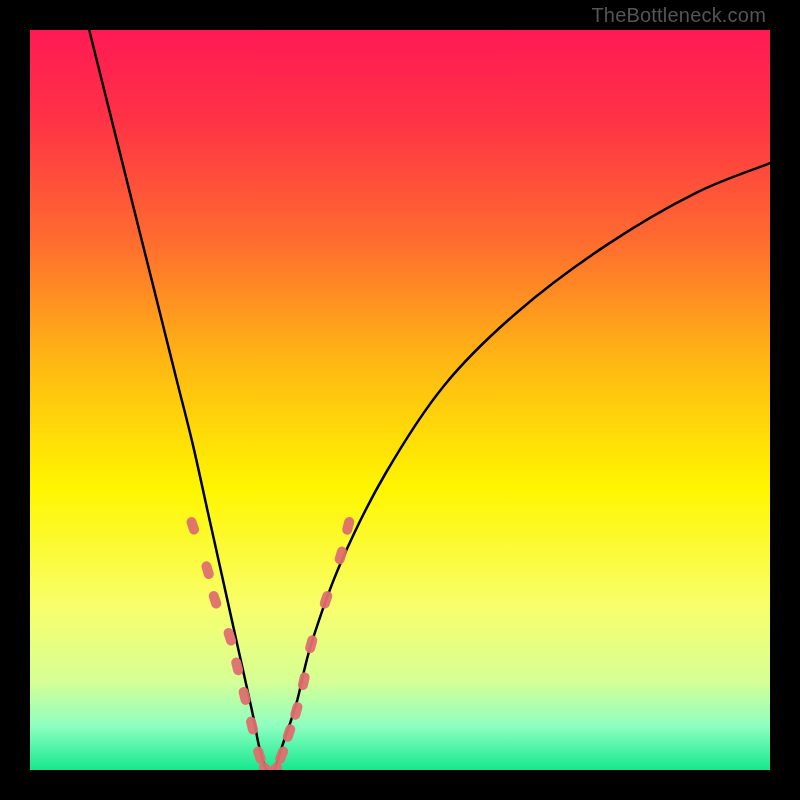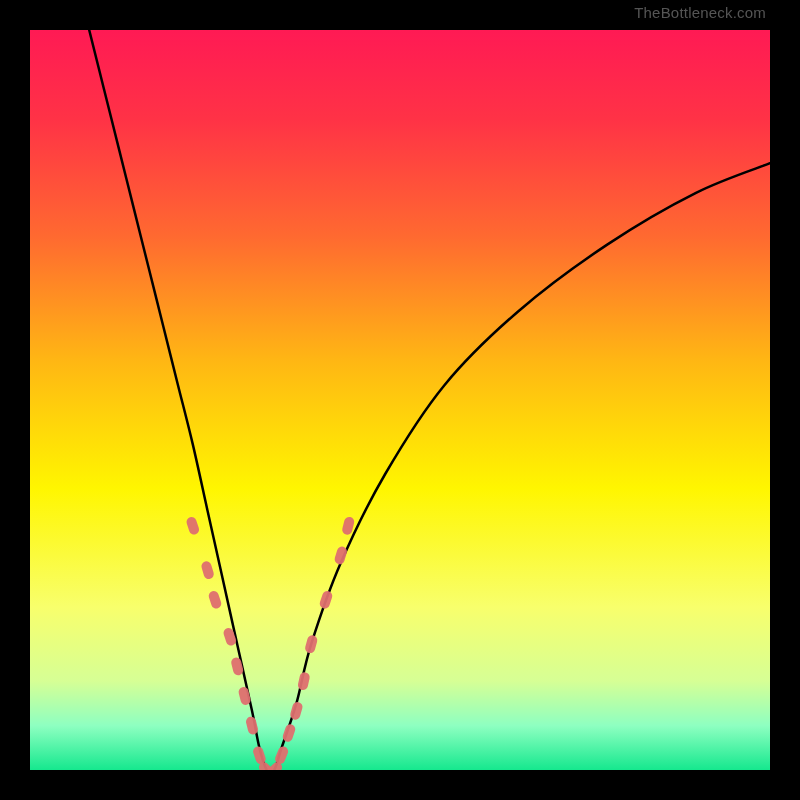--- a/index.html
+++ b/index.html
@@ -33,21 +33,21 @@
   }
   .curve-layer {
     position: absolute;
     inset: 0;
   }
   .watermark {
     position: absolute;
     top: 4px;
     right: 34px;
     color: #555;
-    font-size: 15px;
+    font-size: 20px;
     letter-spacing: 0.2px;
     font-weight: 500;
     user-select: none;
   }
 </style>
 </head>
 <body>
 
 <div class="frame">
   <div class="watermark">TheBottleneck.com</div>

